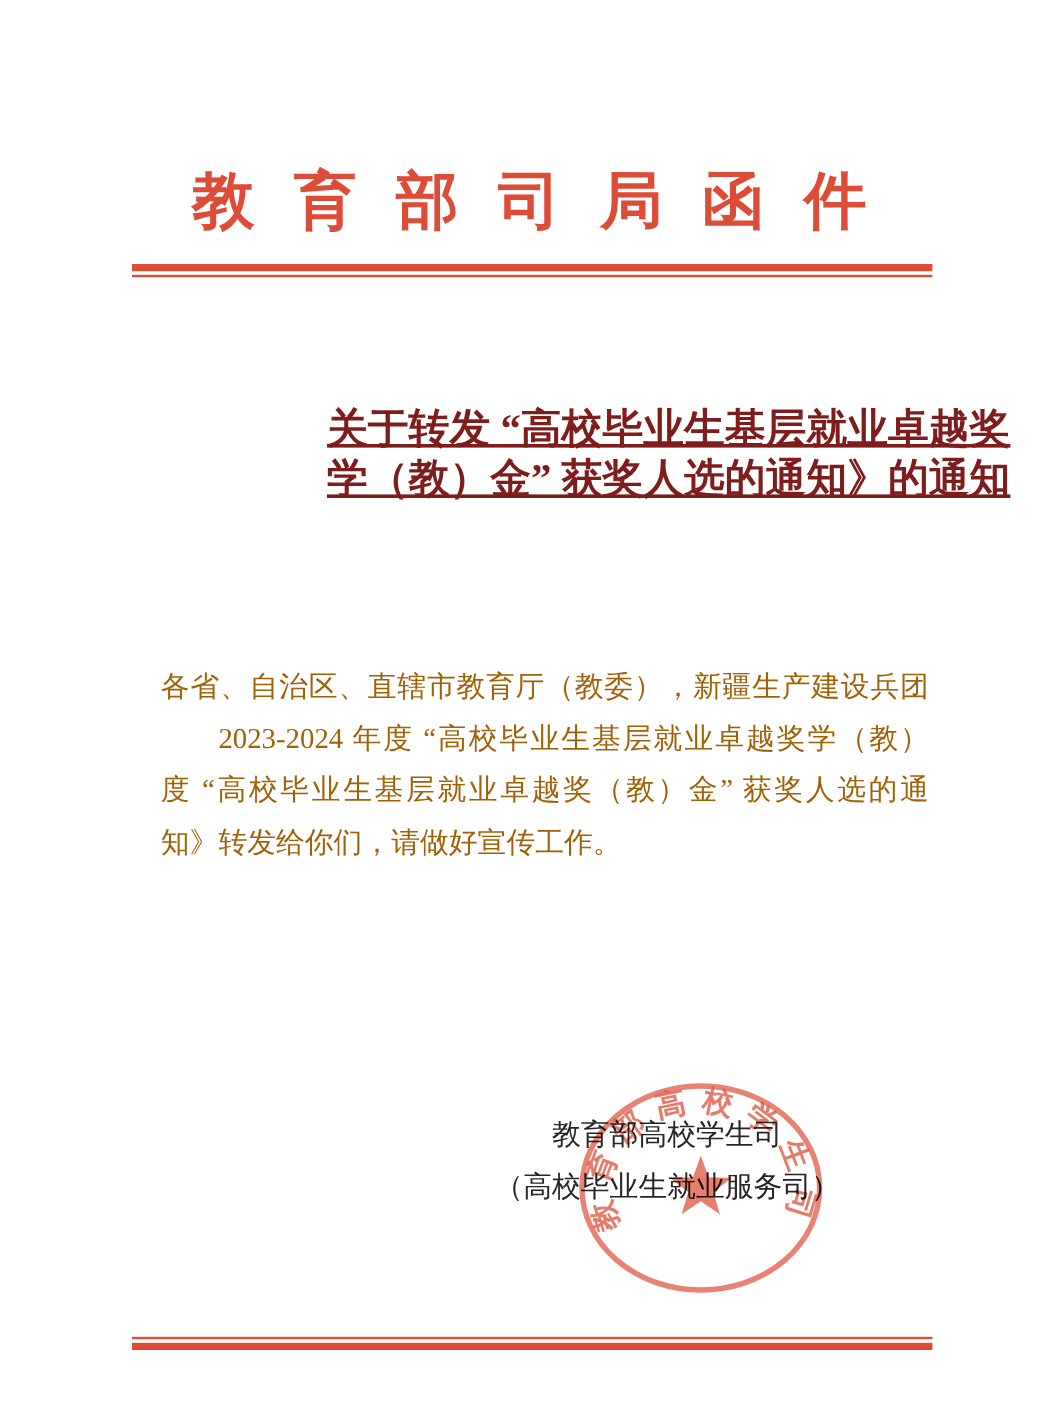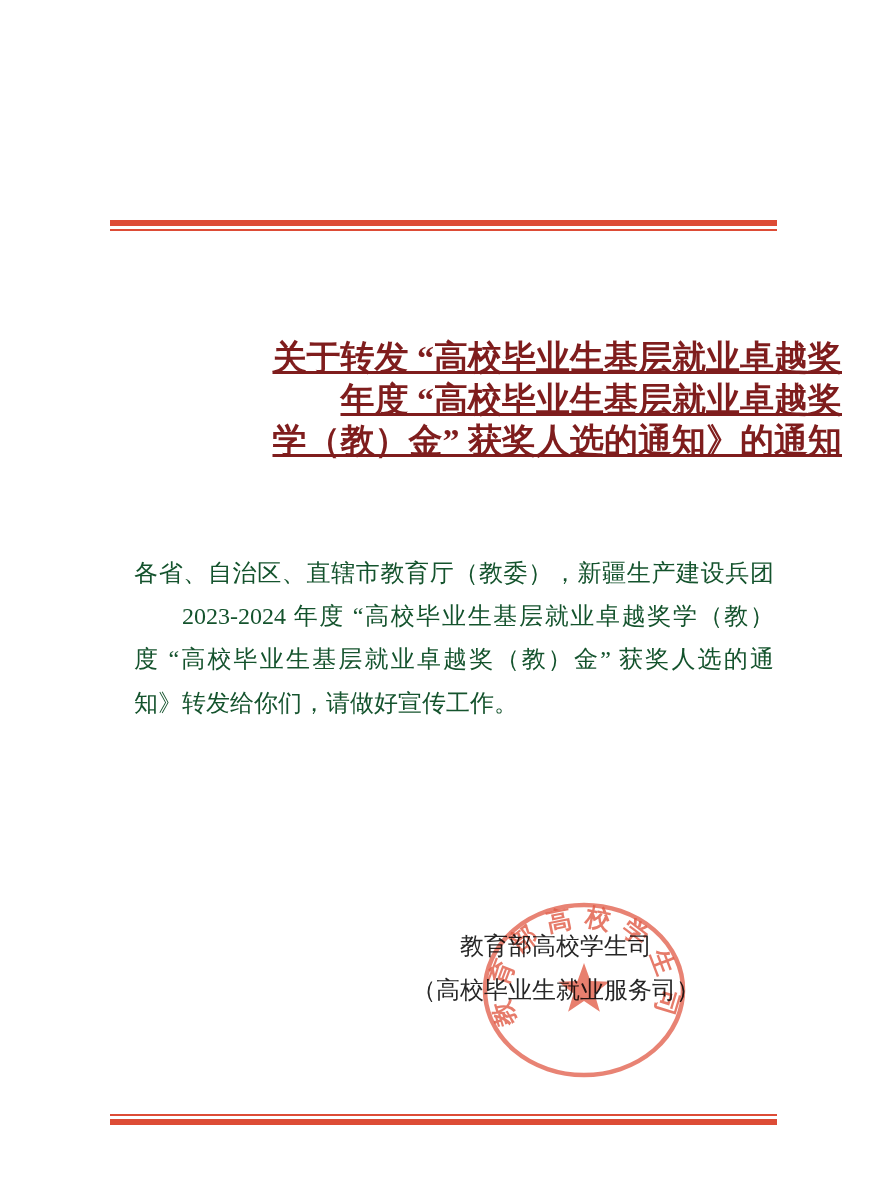--- a/index.html
+++ b/index.html
@@ -46,21 +46,21 @@
     white-space: nowrap;
     text-decoration: underline;
   }
 
   
   .doc-body {
     position: absolute;
     top: 552px; left: 134px; width: 640px;
     font-size: 24px;
     line-height: 43.2px;
-    color: #14532d;
+    color: #a16207;
     white-space: nowrap;
   }
   .body-line.fill {
     white-space: normal;
     text-align: justify;
     text-align-last: justify;
   }
   .body-line.indent { text-indent: 2em; }
 
   
@@ -81,30 +81,30 @@
     width: 212px; height: 186px;
     mix-blend-mode: multiply;
     pointer-events: none;
   }
 </style>
 </head>
 <body>
 
 <div class="page">
 
+  <div class="letterhead">教育部司局函件</div>
 
   <div class="rule rule-top">
     <div class="thick"></div>
     <div class="gap"></div>
     <div class="thin"></div>
   </div>
 
   <div class="doc-title">
     <div class="title-line">关于转发 “高校毕业生基层就业卓越奖</div>
-    <div class="title-line">年度 “高校毕业生基层就业卓越奖</div>
     <div class="title-line">学（教）金” 获奖人选的通知》的通知</div>
   </div>
 
   <div class="doc-body">
     <div class="body-line fill">各省、自治区、直辖市教育厅（教委），新疆生产建设兵团</div>
     <div class="body-line fill indent">2023-2024 年度 “高校毕业生基层就业卓越奖学（教）</div>
     <div class="body-line fill">度 “高校毕业生基层就业卓越奖（教）金” 获奖人选的通</div>
     <div class="body-line">知》转发给你们，请做好宣传工作。</div>
   </div>
 

